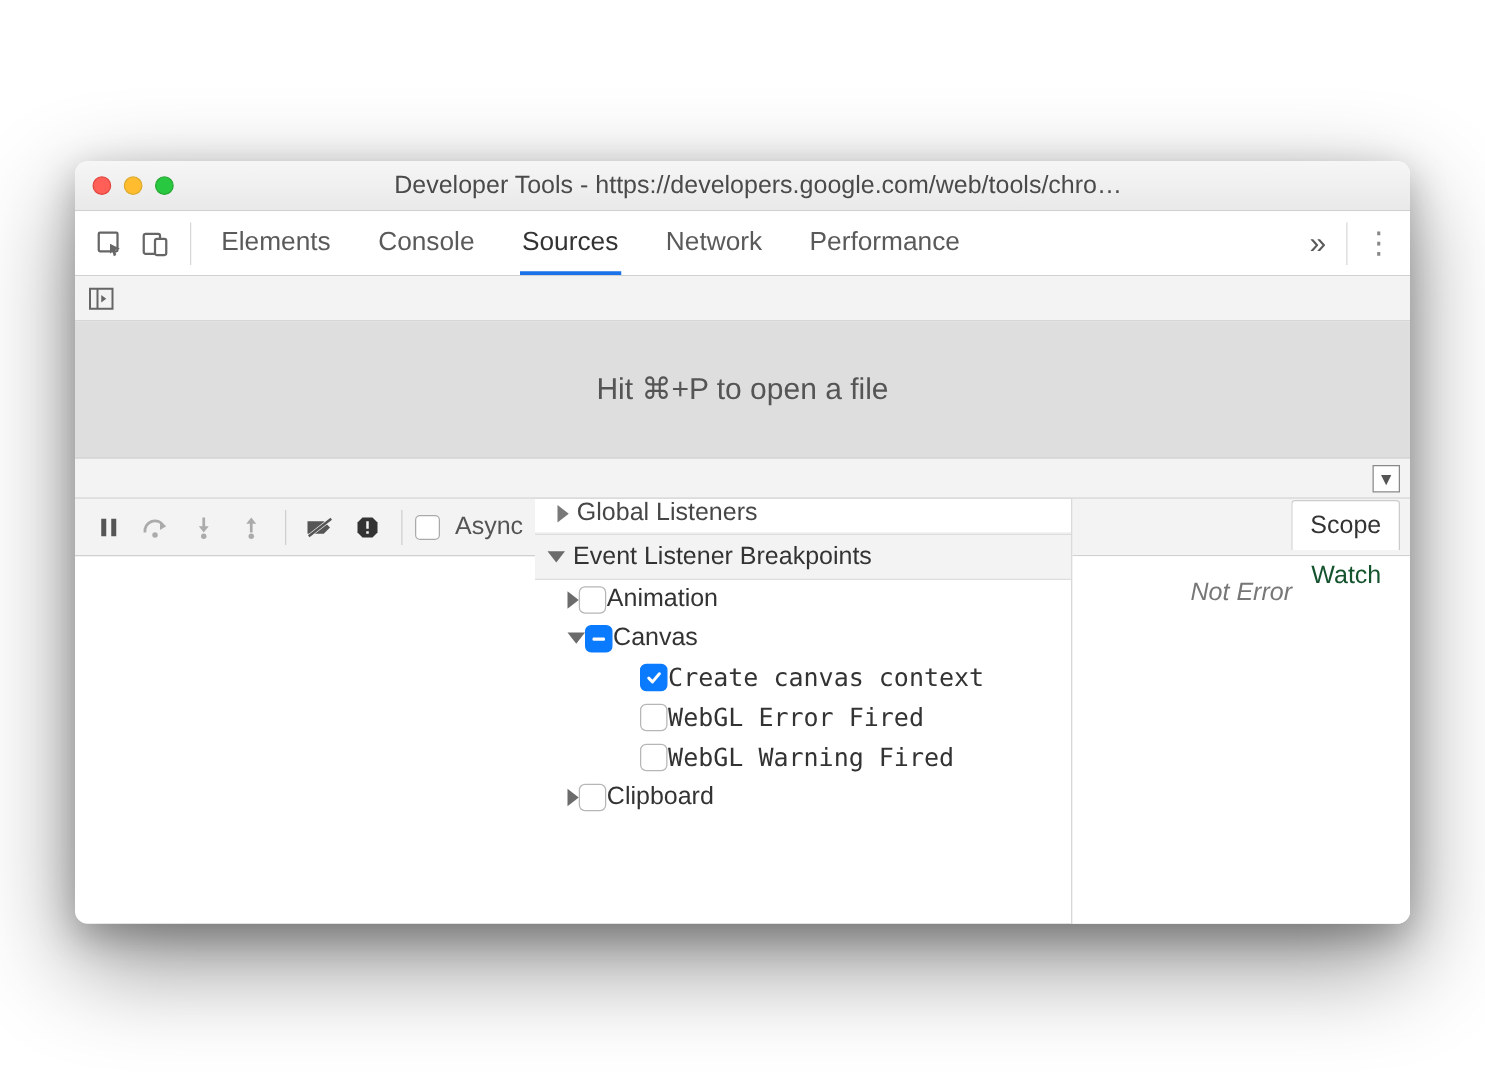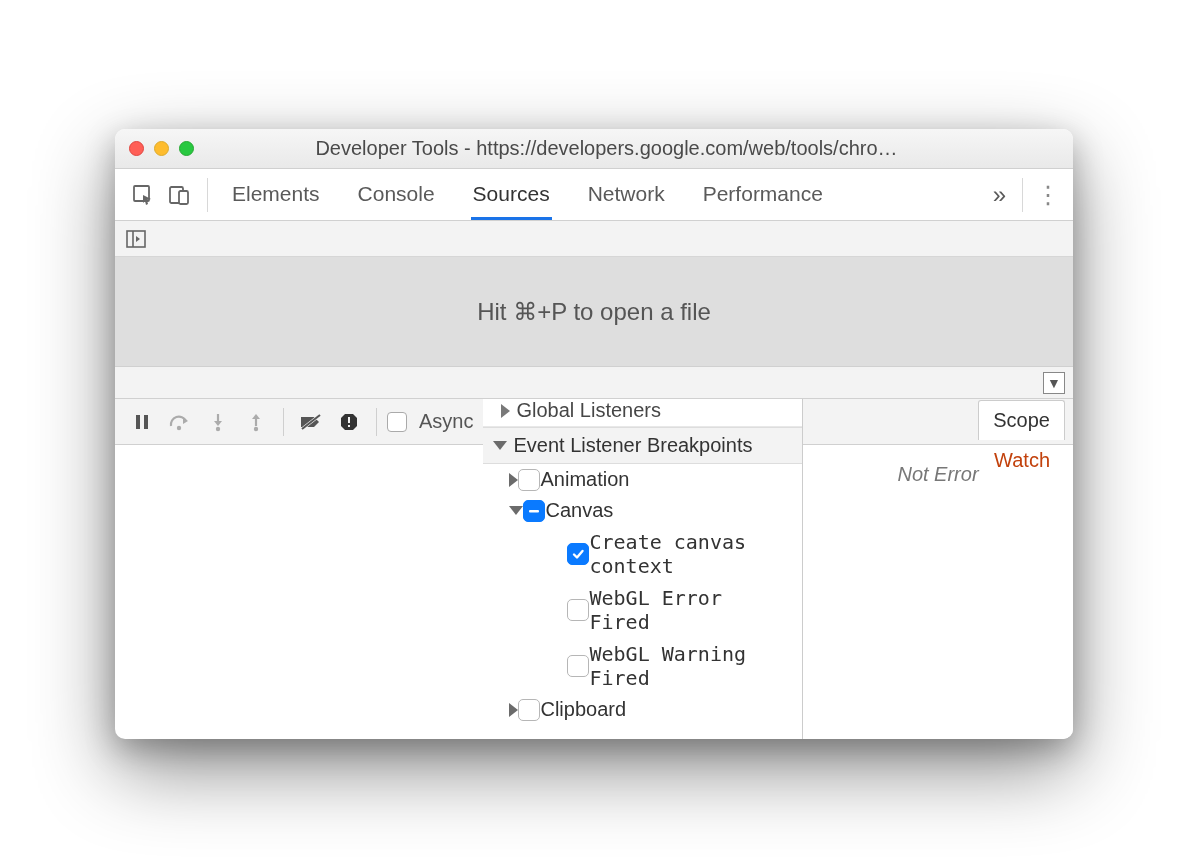--- a/index.html
+++ b/index.html
@@ -6,21 +6,21 @@
   body {
     background: #fff;
     font-family: -apple-system, BlinkMacSystemFont, "Helvetica Neue", Arial, sans-serif;
     width: 1188px;
     height: 868px;
     display: flex;
     align-items: center;
     justify-content: center;
   }
   .window-shadow {
-    width: 958px;
+    width: 1068px;
     border-radius: 10px;
     box-shadow: 0 30px 80px rgba(0,0,0,0.45), 0 10px 30px rgba(0,0,0,0.25);
     overflow: hidden;
     background: #fff;
   }
   
   .titlebar {
     height: 40px;
     background: linear-gradient(#f6f6f6, #e9e9e9);
     border-bottom: 1px solid #d0d0d0;
@@ -131,21 +131,21 @@
   .cbox.checked { background:#0a7aff; border-color:#0a7aff; }
   .cbox.indet { background:#0a7aff; border-color:#0a7aff; }
   .cbox svg { display:block; }
   .mono { font-family: Menlo, Consolas, monospace; font-size:20px; }
   
   .righttabs {
     height:46px; background:#f3f3f3; border-bottom:1px solid #d0d0d0;
     display:flex; align-items:flex-end; padding:0 8px; gap:0;flex-direction:column;
   }
   .rt {
-    padding:8px 14px 8px 14px; font-size:20px; color:#c2410c; border:1px solid transparent;
+    padding:8px 14px 8px 14px; font-size:20px; color:#14532d; border:1px solid transparent;
     border-bottom:none; position:relative; top:1px; background:transparent;
   }
   .rt.active { background:#fff; border-color:#ccc; color:#333; border-radius:3px 3px 0 0;}
   .rightbody { flex:1; background:#fff; display:flex; align-items:flex-start; justify-content:center; padding-top:18px; }
   .notpaused { font-style:italic; color:#777; font-size:20px; }
 </style>
 </head>
 <body>
 
 <div class="window-shadow">

